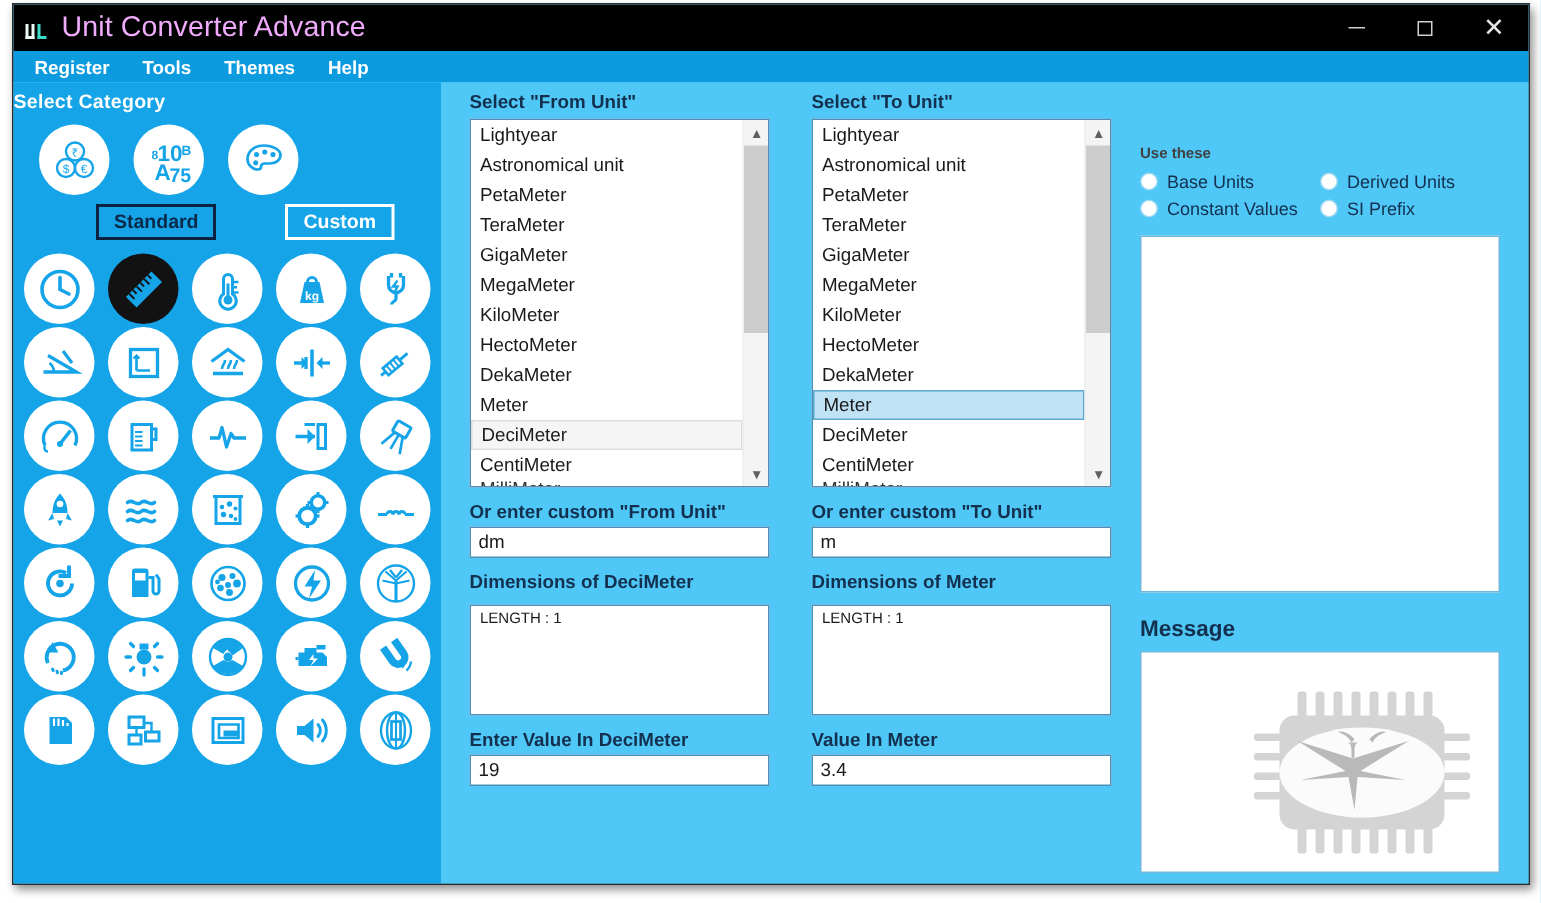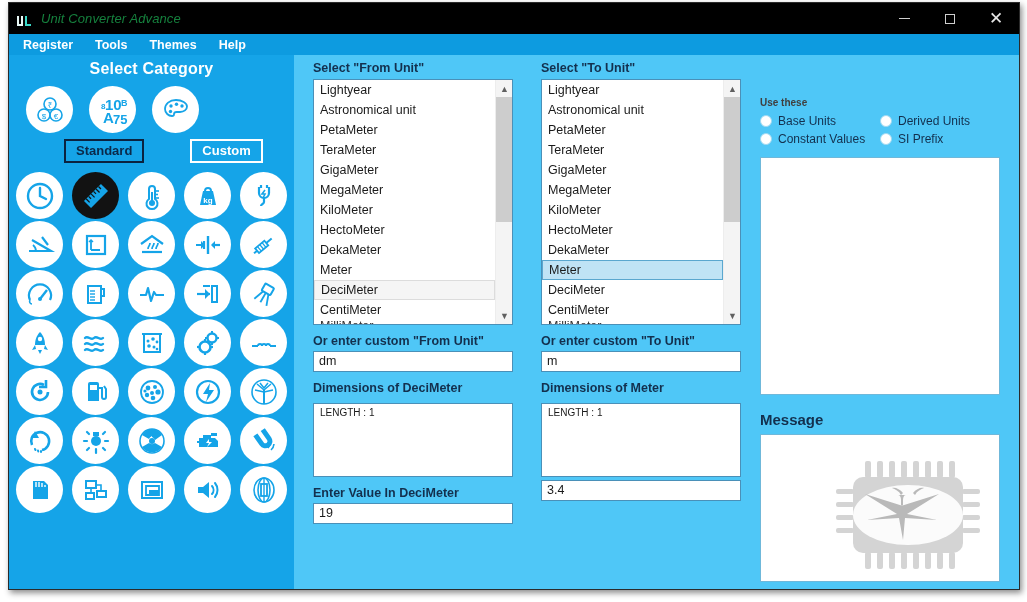--- a/index.html
+++ b/index.html
@@ -37,21 +37,21 @@
     position: relative; flex: none;
   }
   .title-icon .u, .title-icon .c {
     position: absolute; bottom: 1px;
     border: 2px solid #3bd9c8; border-top: none;
     width: 6px; height: 10px;
   }
   .title-icon .u { left: 0px; border-color: #e8f8f5; }
   .title-icon .c { left: 8px; border-right: none; }
   .title-text {
-    color: #15803d; font-size: 13px; letter-spacing: .1px; font-style: italic;
+    color: #f0abfc; font-size: 19px; letter-spacing: .1px;
   }
   .winbtns {
     position: absolute; right: 0; top: 0; height: 31px;
     display: flex;
   }
   .winbtn {
     width: 46px; height: 31px;
     display: flex; align-items: center; justify-content: center;
     color: #e6e6e6; font-size: 13px;
   }
@@ -74,22 +74,22 @@
     width: 1010px; height: 534px;
     background: #4FC7F7;
   }
   
   .sidebar {
     position: absolute; left: 0; top: 0;
     width: 285px; height: 534px;
     background: #15A4E8;
   }
   .sidebar-title {
-    text-align: center; color: #ffffff;
-    font-size: 16px; font-weight: bold;
+    color: #ffffff;
+    font-size: 13px; font-weight: bold;
     padding-top: 5px; letter-spacing: .2px;
   }
   .cat-row-top {
     display: flex; justify-content: flex-start;
     gap: 16px; padding-left: 17px; margin-top: 8px;
   }
   .modes {
     display: flex; margin-top: 6px; padding-left: 55px; gap: 46px;
   }
   .mode-btn {
@@ -766,20 +766,21 @@
             <div class="sbar">
               <div class="sb-arrow">▲</div>
               <div class="sb-thumb"></div>
               <div class="sb-arrow bot">▼</div>
             </div>
           </div>
           <div class="lbl gap-lbl">Or enter custom "To Unit"</div>
           <div class="tinput">m</div>
           <div class="lbl gap-lbl">Dimensions of Meter</div>
           <div class="tarea">LENGTH : 1</div>
+          <div class="lbl gap-lbl">Value In Meter</div>
           <div class="tinput">3.4</div>
         </div>
 
         <div class="right">
           <div class="r-title">Use these</div>
           <div class="radios">
             <div class="radio-row">
               <span class="radio-dot"></span>
               <span class="radio-lbl">Base Units</span>
             </div>

